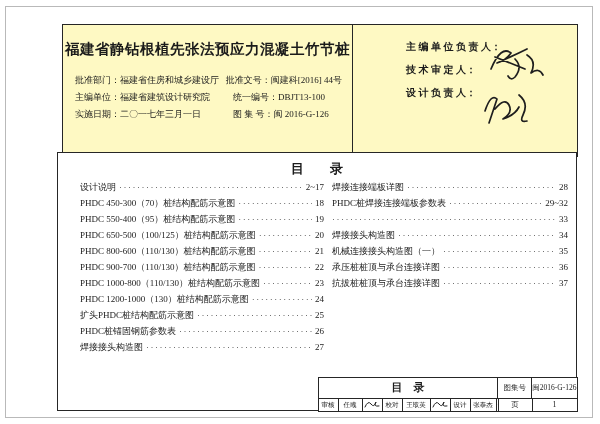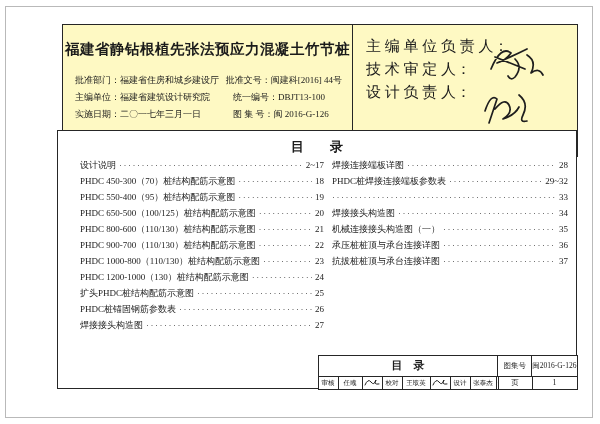--- a/index.html
+++ b/index.html
@@ -23,26 +23,26 @@
   }
   .doc-title{
     text-align:center;font-family:"Liberation Sans","DejaVu Sans",sans-serif;
     font-weight:bold;font-size:14.5px;letter-spacing:0.5px;white-space:nowrap;
   }
   .info-rows{margin:13px 10px 0 12px;}
   .info-row{display:flex;font-size:9px;line-height:17px;white-space:nowrap;}
   .info-left{width:158px;}
   .info-right{flex:1;}
   .resp-pane{flex:1;position:relative;padding:10px 0 0 13px;box-sizing:border-box;}
-  .resp-line{font-size:15px;line-height:23px;white-space:nowrap;font-weight:400;}
+  .resp-line{font-size:10px;line-height:23px;white-space:nowrap;font-weight:700;margin-left:40px;}
   .sig{position:absolute;}
   .sig path{fill:none;stroke:#1f1f1f;stroke-width:1.7;stroke-linecap:round;stroke-linejoin:round;}
   
   .toc-box{
-    position:absolute;left:57px;top:130px;width:520px;height:259px;
+    position:absolute;left:57px;top:152px;width:520px;height:259px;
     border:1.5px solid #262626;box-sizing:border-box;background:#fff;
   }
   .toc-heading{
     position:absolute;left:0;right:0;top:7px;text-align:center;
     font-family:"Liberation Sans","DejaVu Sans",sans-serif;font-weight:bold;
     font-size:13px;white-space:pre;
   }
   .toc-col{position:absolute;top:26px;}
   .toc-col.left{left:22px;width:244px;}
   .toc-col.right{left:274px;width:236px;}

